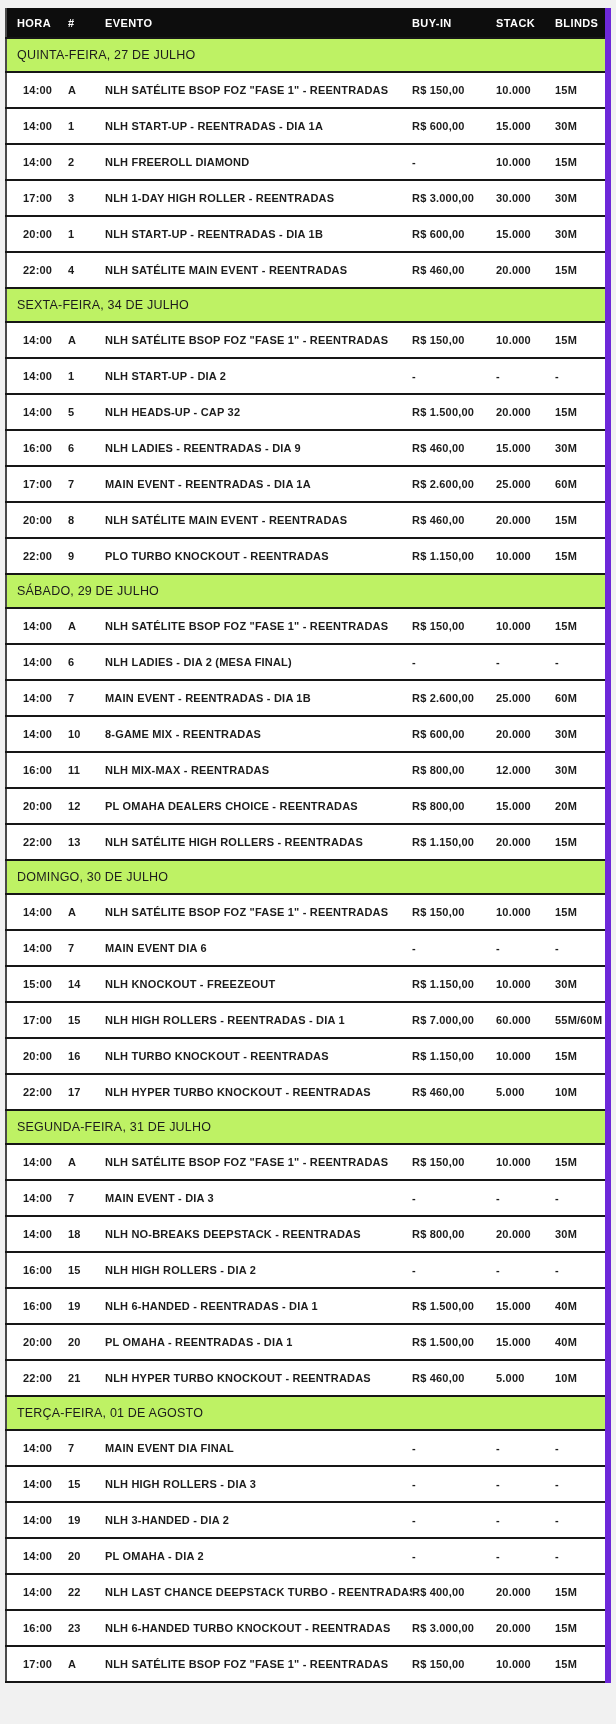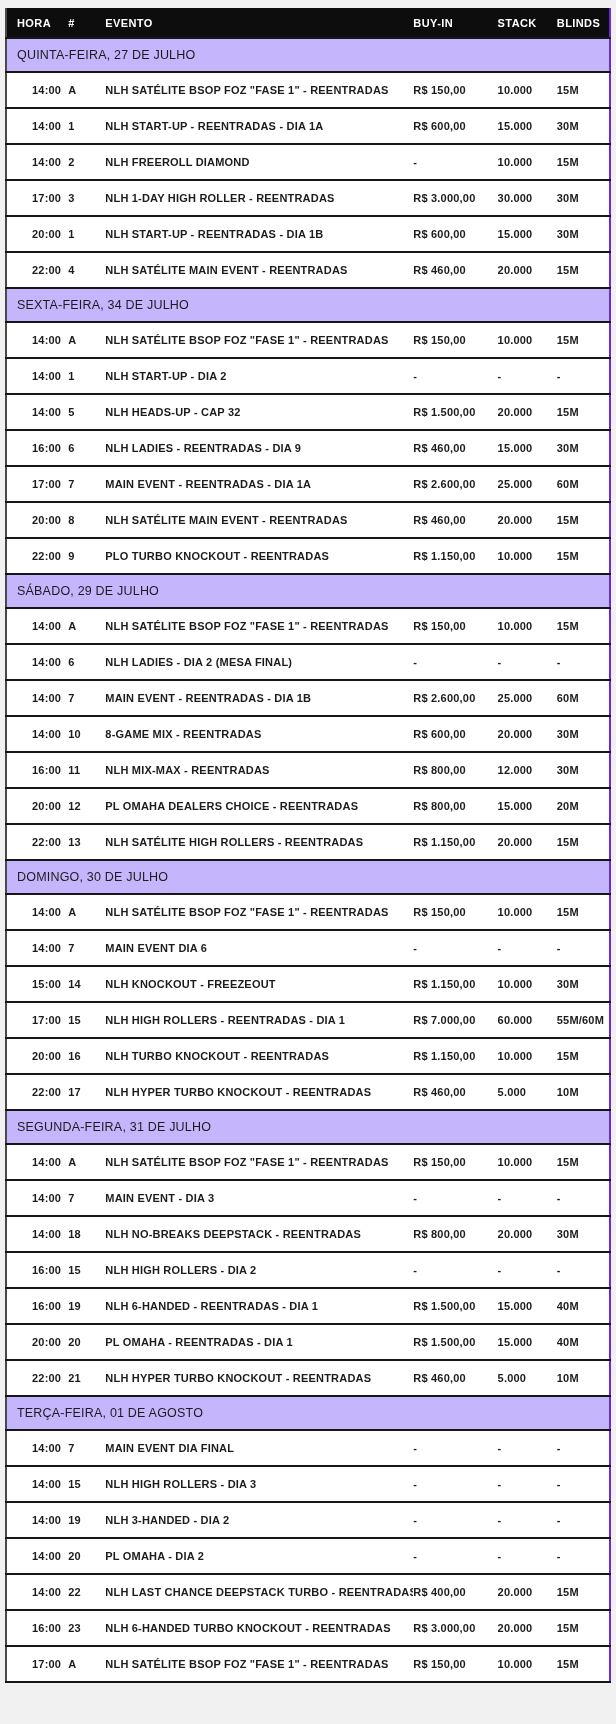--- a/index.html
+++ b/index.html
@@ -15,21 +15,21 @@
     -webkit-font-smoothing: antialiased;
   }
   .page {
     padding: 8px 5px 0 5px;
   }
   table.schedule {
     border-collapse: collapse;
     table-layout: fixed;
     width: 606px;
     border-left: 2px solid #4a4a4a;
-    border-right: 2px solid #6d28d9;
+    border-right: 6px solid #6d28d9;
   }
   col.c-hora   { width: 62px; }
   col.c-num    { width: 37px; }
   col.c-evento { width: 307px; }
   col.c-buyin  { width: 84px; }
   col.c-stack  { width: 59px; }
   col.c-blinds { width: 53px; }
 
   thead tr {
     background: #0d0d0d;
@@ -41,21 +41,21 @@
     font-weight: 700;
     letter-spacing: 0.4px;
     text-align: left;
     padding: 0;
     vertical-align: middle;
     white-space: nowrap;
   }
   th.c-hora { padding-left: 10px; }
 
   tr.day-row td {
-    background: #c4b5fd;
+    background: #bef264;
     height: 32px;
     color: #1c1c1c;
     font-size: 12.5px;
     font-weight: 400;
     letter-spacing: 0.2px;
     padding: 0 0 0 10px;
     vertical-align: middle;
     white-space: nowrap;
   }
   tr.day-row, tr.event-row, thead tr {
@@ -66,21 +66,21 @@
     height: 34px;
     color: #1c1c1c;
     font-size: 11px;
     font-weight: 700;
     letter-spacing: 0.2px;
     padding: 0;
     vertical-align: middle;
     white-space: nowrap;
     overflow: hidden;
   }
-  tr.event-row td.c-hora { padding-left: 25px; font-weight: 700; }
+  tr.event-row td.c-hora { padding-left: 16px; font-weight: 700; }
 </style>
 </head>
 <body>
 
 <div class="page">
   <table class="schedule">
     <colgroup>
       <col class="c-hora">
         <col class="c-num">
         <col class="c-evento">

